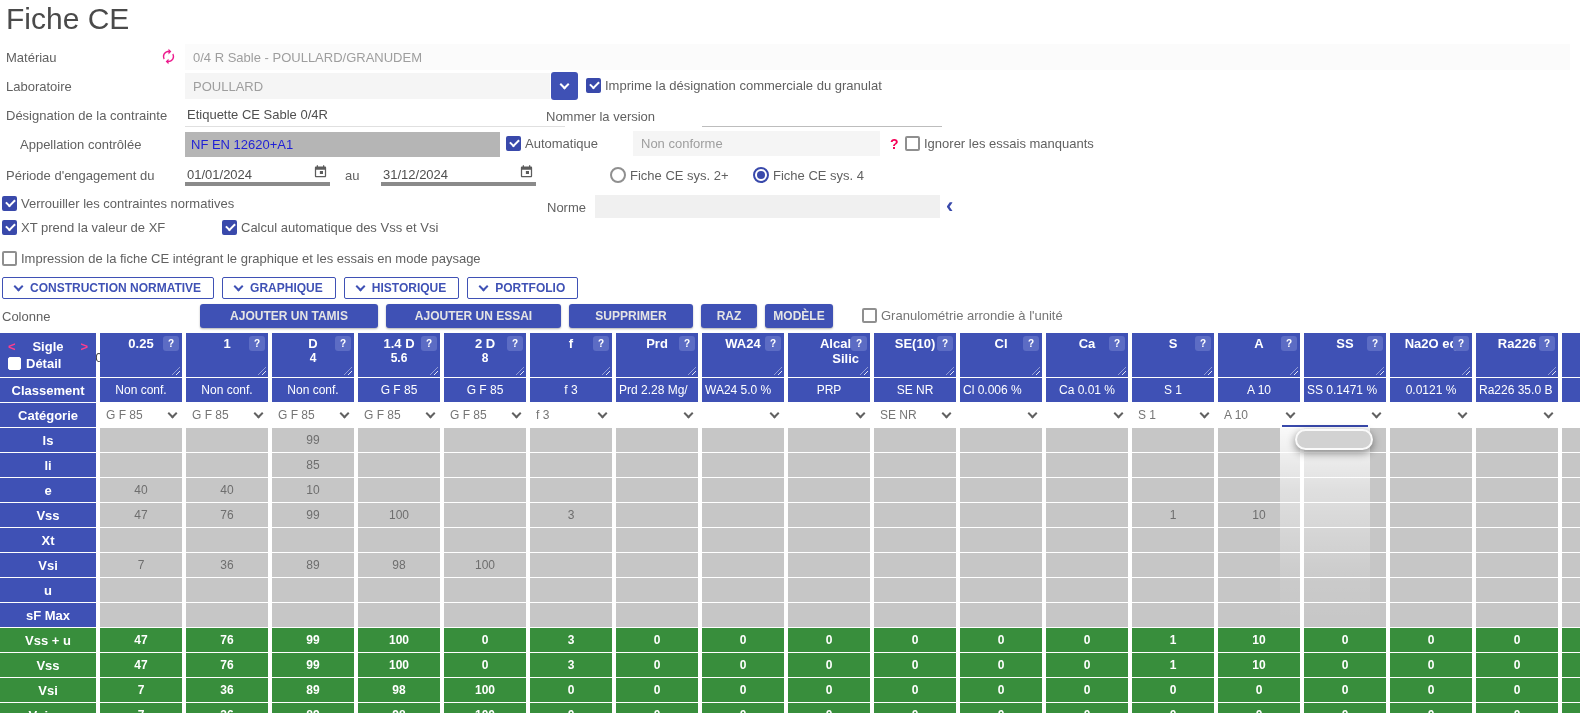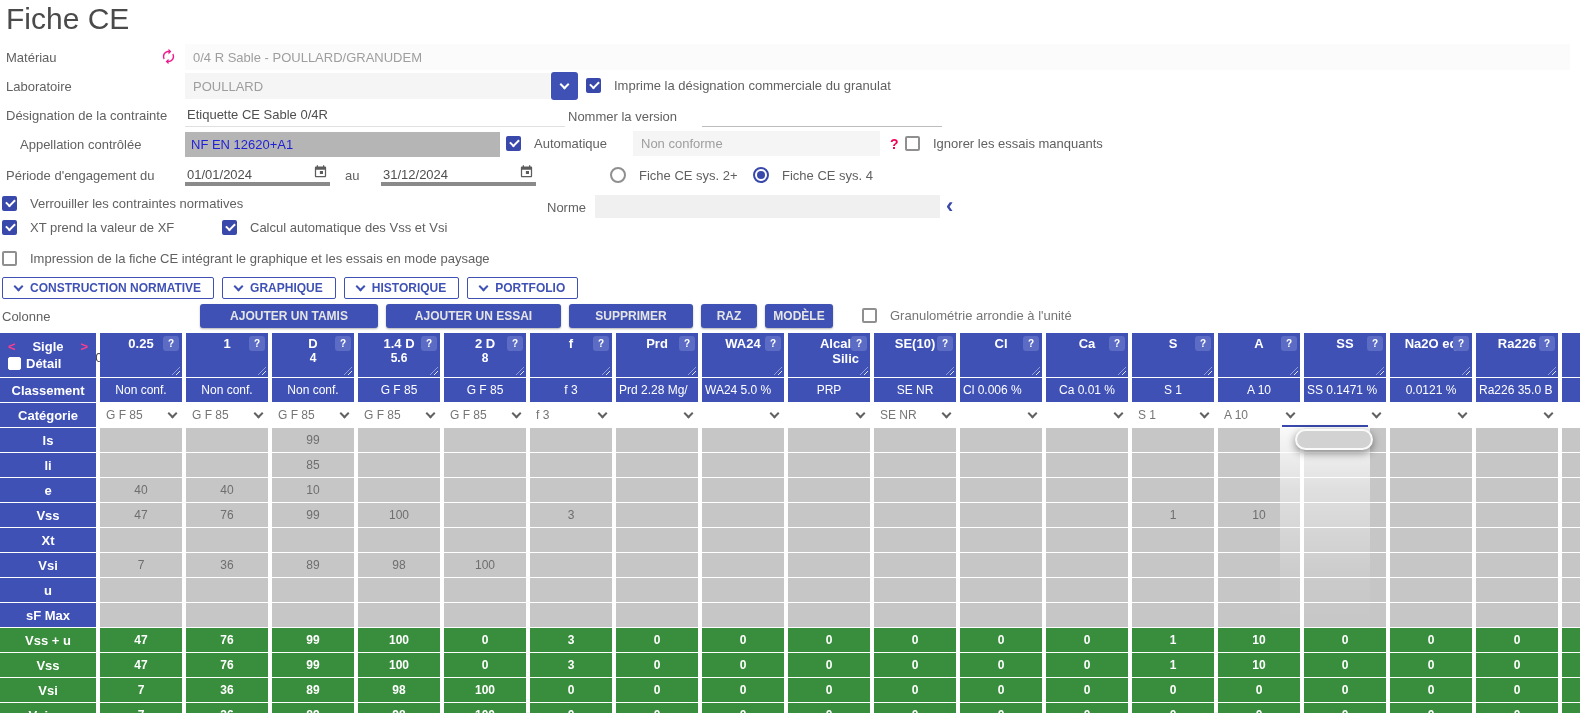--- a/index.html
+++ b/index.html
@@ -13,21 +13,21 @@
   .ul-input { border-bottom:4px solid #d946ef; display:flex; align-items:flex-end; padding:0 2px; height:24px; }
   .cbx { width:15px; height:15px; border:2px solid #8f8f8f; border-radius:2px; background:#fff; position:relative; flex:none; display:inline-block; }
   .cbx.on { background:#3949ab; border-color:#3949ab; }
   .cbx.on::after { content:''; position:absolute; left:2px; top:1px; width:7px; height:4px;
     border-left:2px solid #fff; border-bottom:2px solid #fff; transform:rotate(-45deg); }
   .rad { width:16px; height:16px; border:2px solid #8f8f8f; border-radius:50%; background:#fff; position:relative; flex:none; display:inline-block; }
   .rad.on { border-color:#3949ab; }
   .rad.on::after { content:''; position:absolute; inset:2px; background:#3949ab; border-radius:50%; }
   .chev { display:inline-block; width:7px; height:7px; border-right:2px solid currentColor;
     border-bottom:2px solid currentColor; transform:rotate(45deg); flex:none; }
-  .row-flex { display:flex; align-items:center; gap:13px; }
+  .row-flex { display:flex; align-items:center; gap:4px; }
   .tab-btn { height:22px; border:1px solid #3f51b5; border-radius:2px; background:#fff; color:#3f51b5;
     font-size:12px; font-weight:bold; display:flex; align-items:center; gap:8px; padding:0 12px; }
   .tab-btn .chev { margin-top:-3px; }
   .fill-btn { height:24px; background:#3f51b5; border:none; border-radius:3px; color:#e5e5e5; font-size:12px;
     font-weight:bold; display:flex; align-items:center; justify-content:center;
     box-shadow:0 1px 2px rgba(0,0,0,0.3); padding:0 10px; }
   
   #ce-table { position:absolute; left:0; top:333px; width:1580px; height:380px; overflow:hidden; }
   .trow { display:flex; margin-bottom:1px; }
   .rhead { width:96px; margin-right:4px; background:#3f51b5; color:#fff; font-size:13px; font-weight:bold;
@@ -75,21 +75,21 @@
 <div class="abs" style="left:551px; top:72px; width:27px; height:28px; background:#3f51b5; border-radius:3px; display:flex; align-items:center; justify-content:center; color:#fff;">
     <span class="chev" style="margin-top:-3px;"></span>
   </div>
 <div class="abs row-flex" style="left:586px; top:78px;">
   <span class="cbx on"></span>
   <span class="lbl">Imprime la désignation commerciale du granulat</span>
 </div>
 
 <span class="abs lbl" style="left:6px; top:108px;">Désignation de la contrainte</span>
 <div class="abs val-dark" style="left:185px; top:103px; width:380px; height:24px; display:flex; align-items:center; border-bottom:1px solid #e0e0e0; padding:0 2px;">Etiquette CE Sable 0/4R</div>
-<span class="abs lbl" style="left:568px; top:109px;">Nommer la version</span>
+<span class="abs lbl" style="left:546px; top:109px;">Nommer la version</span>
 <div class="abs" style="left:702px; top:103px; width:240px; height:24px; border-bottom:1px solid #bdbdbd;"></div>
 
 <span class="abs lbl" style="left:20px; top:137px;">Appellation contrôlée</span>
 <div class="abs" style="left:185px; top:132px; width:315px; height:25px; background:#b5b5b5; display:flex; align-items:center; padding:0 6px; font-size:13px; color:#1f1fd6;">NF EN 12620+A1</div>
 <div class="abs row-flex" style="left:506px; top:136px;">
   <span class="cbx on"></span>
   <span class="lbl">Automatique</span>
 </div>
 <div class="abs fill-input val-gray" style="left:633px; top:131px; width:247px; height:25px;">Non conforme</div>
 <span class="abs" style="left:890px; top:136px; color:#f50057; font-size:14px; font-weight:bold;">?</span>

